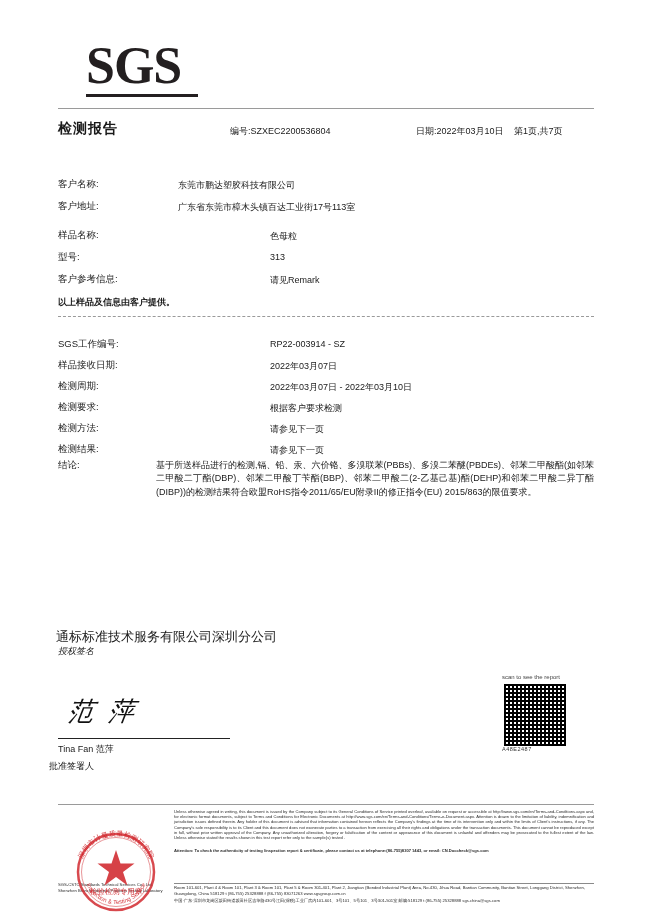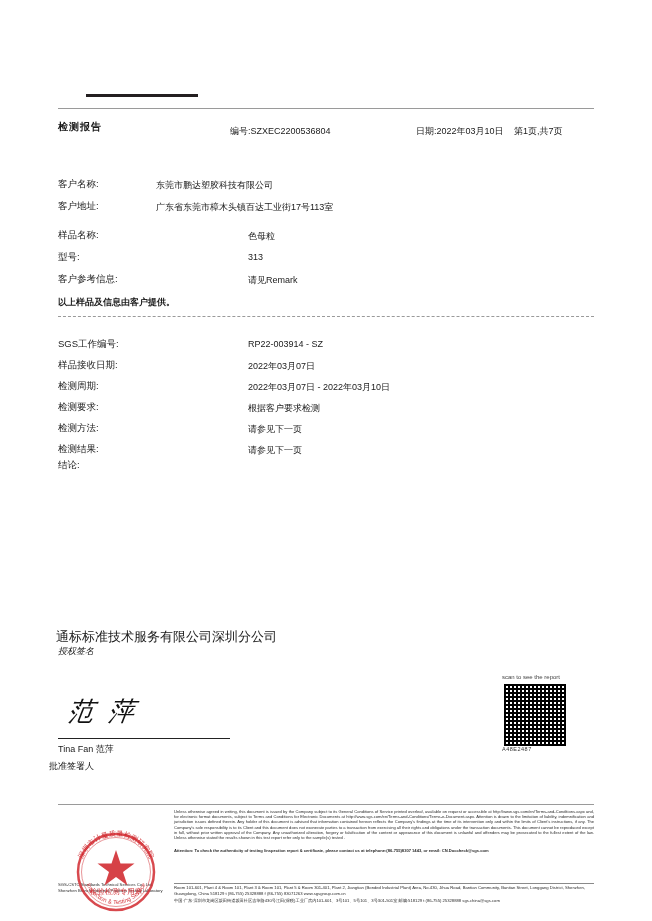--- a/index.html
+++ b/index.html
@@ -54,21 +54,21 @@
     width: 536px;
     height: 1px;
     background: #9a9a9a;
   }
 
   
   .doc-title {
     position: absolute;
     left: 14px;
     top: 98px;
-    font-size: 10px;
+    font-size: 14px;
     font-weight: bold;
     color: #1a1a1a;
     letter-spacing: 1px;
   }
   .meta-no {
     position: absolute;
     left: 186px;
     top: 103px;
     font-size: 9px;
     color: #1a1a1a;
@@ -92,20 +92,21 @@
   .field-label {
     position: absolute;
     left: 14px;
     font-size: 9.5px;
     color: #1a1a1a;
   }
   .field-value {
     position: absolute;
     font-size: 9px;
     color: #1a1a1a;
+    margin-left: 22px;
   }
   .note {
     position: absolute;
     left: 14px;
     font-size: 9px;
     color: #1a1a1a;
     font-weight: bold;
   }
 
   .dashed {
@@ -293,20 +294,21 @@
     height: 96px;
   }
   .stamp svg { display:block; }
 </style>
 </head>
 <body>
 
 <div class="page">
   <div class="sheet">
 
+    <div class="logo">SGS</div>
     <div class="logo-rule"></div>
     <div class="header-rule"></div>
 
     <div class="doc-title">检测报告</div>
     <div class="meta-no">
       <span>编号:</span><span>SZXEC2200536804</span>
     </div>
     <div class="meta-date">
       <span>日期:</span><span>2022年03月10日</span>
     </div>
@@ -343,20 +345,21 @@
     <div class="field-label" style="top:379px">检测要求:</div>
     <div class="field-value" style="left:204px; top:380px">根据客户要求检测</div>
 
     <div class="field-label" style="top:400px">检测方法:</div>
     <div class="field-value" style="left:204px; top:401px">请参见下一页</div>
 
     <div class="field-label" style="top:421px">检测结果:</div>
     <div class="field-value" style="left:204px; top:422px">请参见下一页</div>
 
     <div class="field-label" style="top:437px">结论:</div>
+    <div class="conclusion">基于所送样品进行的检测,镉、铅、汞、六价铬、多溴联苯(PBBs)、多溴二苯醚(PBDEs)、邻苯二甲酸酯(如邻苯二甲酸二丁酯(DBP)、邻苯二甲酸丁苄酯(BBP)、邻苯二甲酸二(2-乙基己基)酯(DEHP)和邻苯二甲酸二异丁酯(DIBP))的检测结果符合欧盟RoHS指令2011/65/EU附录II的修正指令(EU) 2015/863的限值要求。</div>
 
     <div class="sig-company">通标标准技术服务有限公司深圳分公司</div>
     <div class="sig-auth">授权签名</div>
     <div class="sig-script">范 萍</div>
     <div class="sig-line"></div>
     <div class="sig-name">Tina Fan 范萍</div>
     <div class="sig-role">批准签署人</div>
 
     <div class="qr-caption">scan to see the report</div>
     <div class="qr-box"></div>

